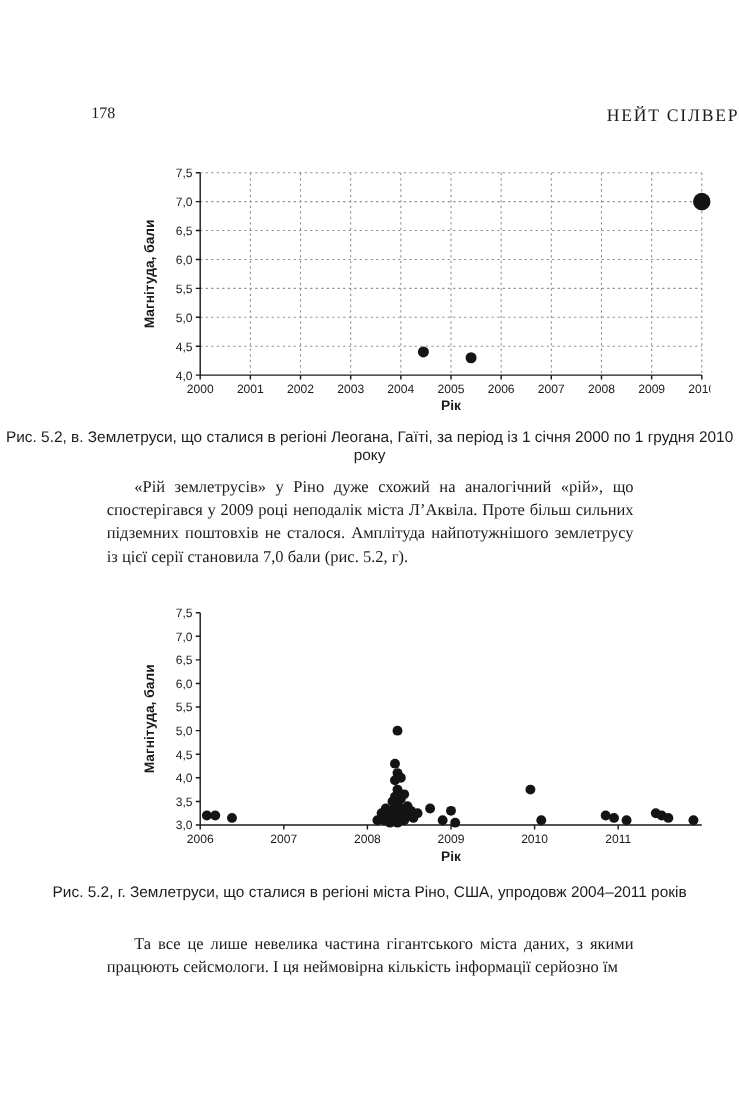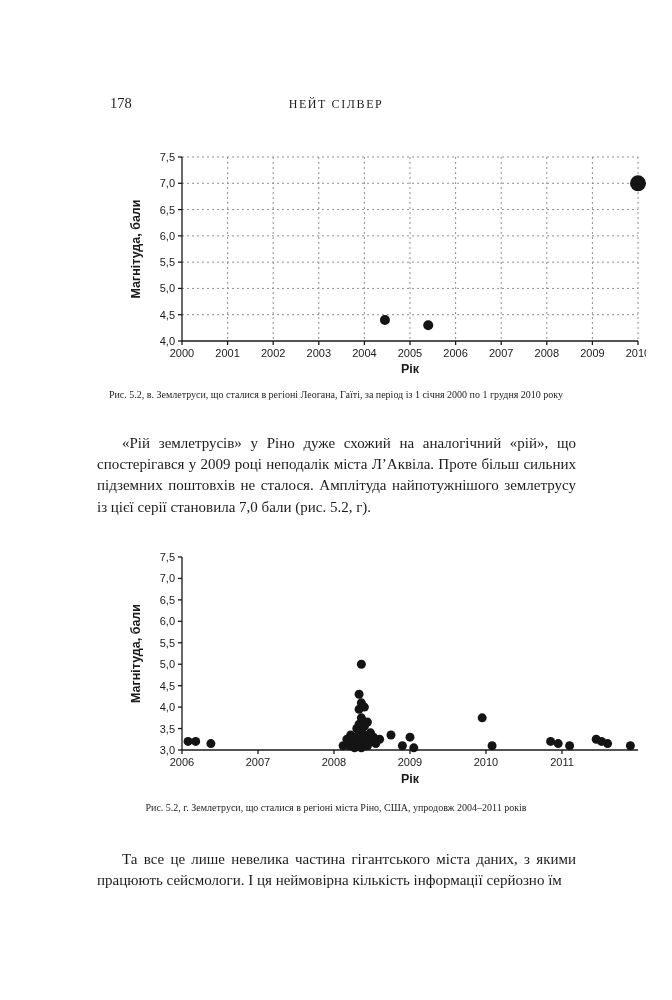--- a/index.html
+++ b/index.html
@@ -2,31 +2,31 @@
 <html><head>
 <meta charset="utf-8">
 <style>
   * { margin:0; padding:0; box-sizing:border-box; }
   html, body { background:#ffffff; }
   .page {
     position:relative; width:672px; height:1000px; margin:0 auto;
     background:#ffffff; color:#1c1c1c; overflow:hidden;
     font-family:"Liberation Serif", serif;
   }
-  .page-number { position:absolute; left:110px; top:95px; font-size:14.5px; }
+  .page-number { position:absolute; left:83px; top:95px; font-size:14.5px; }
   .running-head {
-    position:absolute; left:0; right:0; top:97px; text-align:center;
-    font-size:12px; letter-spacing:1.6px;
+    position:absolute; left:0; right:0; top:97px; text-align:right;
+    font-size:16px; letter-spacing:1.6px;
   }
   .figure { position:absolute; }
   #fig1 { left:126px; top:147px; }
   #fig2 { left:126px; top:549px; }
   .caption {
     position:absolute; left:0; right:0; text-align:center;
-    font-family:Liberation Serif, serif; font-size:10px; color:#1c1c1c;
+    font-family:Liberation Sans, sans-serif; font-size:14px; color:#1c1c1c;
   }
   #caption1 { top:389px; }
   #caption2 { top:802px; }
   .body-text {
     position:absolute; left:97px; width:479px;
     text-align:justify; text-indent:25px;
     font-size:15px; line-height:21.2px; color:#1c1c1c;
   }
   #para1 { top:433px; }
   #para2 { top:849px; }

